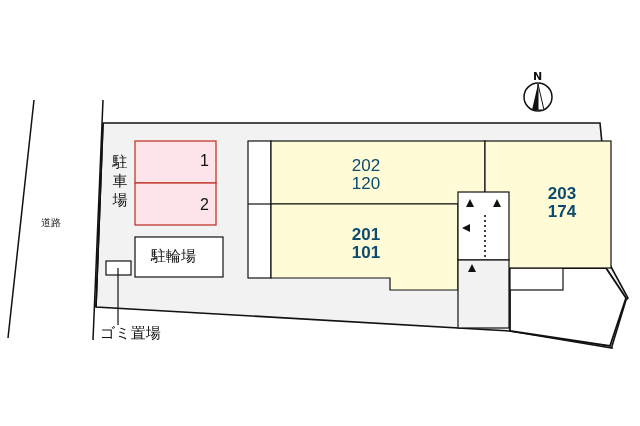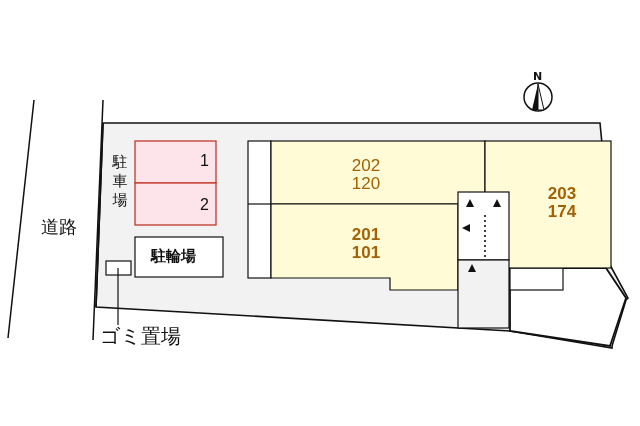--- a/index.html
+++ b/index.html
@@ -1,21 +1,21 @@
 <!DOCTYPE html>
 <html><head>
 <meta charset="utf-8">
 <style>
   html, body { margin:0; padding:0; background:#ffffff; }
   body { width:640px; height:426px; position:relative; overflow:hidden;
          font-family:"DejaVu Sans", sans-serif; }
   svg { position:absolute; left:0; top:0; }
   .lbl { position:absolute; color:#111; line-height:1; white-space:nowrap; }
   .unit { position:absolute; text-align:center; font-family:"Liberation Sans", sans-serif;
-          font-size:17px; line-height:18px; color:#a16207; }
+          font-size:17px; line-height:18px; color:#0c4a6e; }
   .vert { position:absolute; width:18px; font-size:15px; line-height:19px; text-align:center; color:#111; }
   .pnum { position:absolute; font-family:"Liberation Sans", sans-serif; font-size:16px; color:#111; }
 </style>
 </head>
 <body>
 
 <svg width="640" height="426" viewBox="0 0 640 426">
 
   <line x1="34" y1="100" x2="8" y2="338" stroke="#111" stroke-width="1.5"></line>
 
@@ -54,32 +54,32 @@
   <line x1="118" y1="268" x2="118" y2="325" stroke="#111" stroke-width="1.2"></line>
 
   <g>
     <circle cx="538" cy="97" r="14" fill="#fff" stroke="#111" stroke-width="1.5"></circle>
     <polygon points="538,84 532,110 538,110" fill="#111"></polygon>
     <polygon points="538,84 544,110 538,110" fill="#fff" stroke="#111" stroke-width="1"></polygon>
   </g>
 </svg>
 
 <div class="lbl" style="left:533px;top:71px;font-size:11px;font-weight:bold;">N</div>
-<div class="lbl" style="left:41px;top:218px;font-size:18px;">道路</div>
+<div class="lbl" style="left:41px;top:218px;font-size:10px;">道路</div>
 
 <div class="vert" style="left:111px;top:153px;">
   <div>駐</div>
   <div>車</div>
   <div>場</div>
 </div>
 <div class="pnum" style="left:200px;top:152px;">1</div>
 <div class="pnum" style="left:200px;top:196px;">2</div>
 
-<div class="lbl" style="left:151px;top:249px;font-size:15px;font-weight:bold;">駐輪場</div>
-<div class="lbl" style="left:100px;top:326px;font-size:20px;">ゴミ置場</div>
+<div class="lbl" style="left:151px;top:249px;font-size:15px;">駐輪場</div>
+<div class="lbl" style="left:100px;top:326px;font-size:15px;">ゴミ置場</div>
 
 <div class="unit" style="left:336px;top:157px;width:60px;">
   <div>202</div>
   <div>120</div>
 </div>
 <div class="unit" style="left:336px;top:226px;width:60px;font-weight:bold;">
   <div>201</div>
   <div>101</div>
 </div>
 <div class="unit" style="left:532px;top:185px;width:60px;font-weight:bold;">

